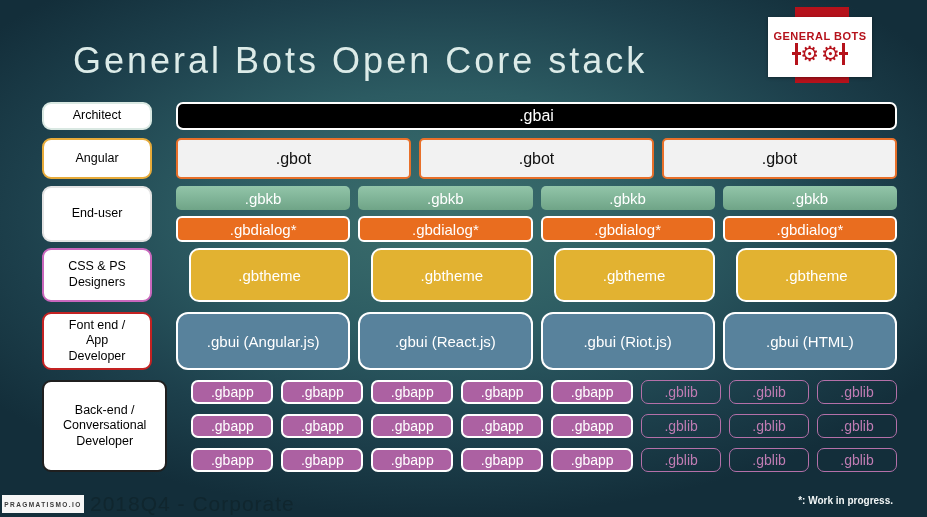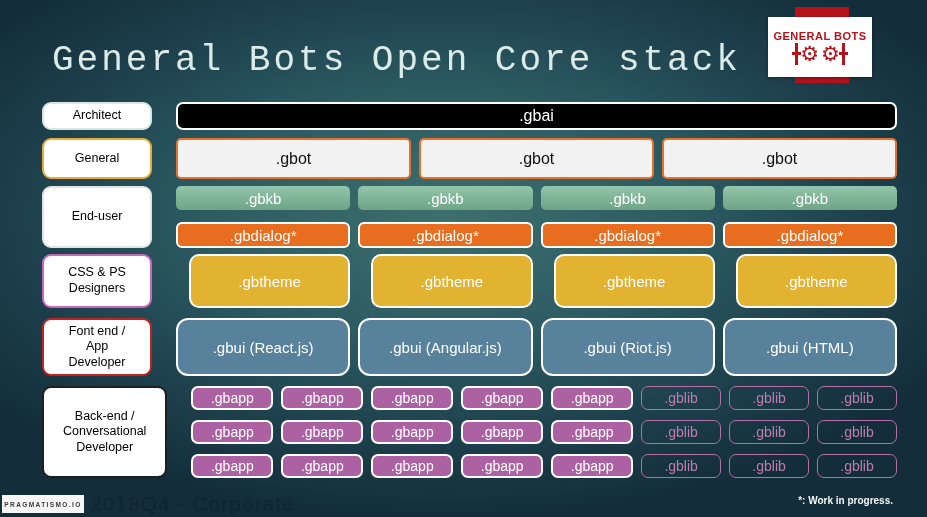--- a/index.html
+++ b/index.html
@@ -3,22 +3,22 @@
 <meta charset="utf-8">
 <style>
   * { margin:0; padding:0; box-sizing:border-box; }
   body { font-family:"Liberation Sans", sans-serif; background:#0d222c; }
   .slide {
     position:relative; width:927px; height:517px; overflow:hidden;
     background:
       radial-gradient(ellipse 62% 58% at 48% 42%, #3c6f6d 0%, #2c5b62 42%, #1d404c 74%, #132e3a 100%);
   }
   .title {
-    position:absolute; left:52px; top:40px;
-    font-size:36px; font-weight:400; letter-spacing:3px; color:#dcebe8;font-family:Liberation Mono, monospace;
+    position:absolute; left:73px; top:40px;
+    font-size:36px; font-weight:400; letter-spacing:3px; color:#dcebe8;
   }
   
   .logo-stripe { position:absolute; left:795px; top:7px; width:54px; height:76px; background:#b5121b; }
   .logo-card {
     position:absolute; left:768px; top:17px; width:104px; height:60px; background:#ffffff;
     display:flex; flex-direction:column; align-items:center; justify-content:center;
     box-shadow:0 1px 3px rgba(0,0,0,.4);
   }
   .logo-word { color:#b5121b; font-weight:bold; font-size:11px; letter-spacing:.5px; }
   .logo-gears { display:flex; align-items:center; gap:2px; margin-top:1px; }
@@ -35,21 +35,21 @@
     font-size:12.5px; padding:2px 19px; line-height:1.25;
   }
   .role-architect { border:2px solid #d9e8e2; }
   .role-product   { border:2px solid #e7ab3a; }
   .role-enduser   { border:2px solid #e3e3e3; }
   .role-css       { border:2px solid #c967bd; }
   .role-fontend   { border:2px solid #c32222; }
   .role-backend   { border:2px solid #1f1f1f; }
   .content { flex:1; margin-left:8px; display:flex; flex-direction:column;padding-left:16px; }
   .row { display:flex; gap:8px; }
-  .row + .row.sub-gap6 { margin-top:12px;align-items:center; }
+  .row + .row.sub-gap6 { margin-top:6px;align-items:center; }
   .row + .row.sub-gap10 { margin-top:10px; }
   .cell {
     flex:1; display:flex; align-items:center; justify-content:center;
     color:#fff; font-size:15px; white-space:nowrap;
   }
   .gbai { height:28px; background:#000000; border:2px solid #ffffff; border-radius:7px; font-size:16px; }
   .gbot { height:41px; background:#f2f2f2; border:2px solid #e8702a; border-radius:5px; color:#111; font-size:16px; }
   .gbkb { height:24px; background:linear-gradient(180deg,#92c5a9,#6fa487); border-radius:5px; }
   .gbdialog { height:26px; background:#e96d1f; border:2px solid #ffffff; border-radius:6px; }
   .gbtheme { height:54px; background:#e2b231; border:2px solid #ffffff; border-radius:10px;margin-left:13px; }
@@ -88,21 +88,21 @@
     <div class="band b-gap8">
       <div class="role role-architect">Architect</div>
       <div class="content">
         <div class="row">
           <div class="cell gbai">.gbai</div>
         </div>
       </div>
     </div>
 
     <div class="band b-gap7">
-      <div class="role role-product">General</div>
+      <div class="role role-product">Angular</div>
       <div class="content">
         <div class="row">
           <div class="cell gbot">.gbot</div>
           <div class="cell gbot">.gbot</div>
           <div class="cell gbot">.gbot</div>
         </div>
       </div>
     </div>
 
     <div class="band b-gap6">
@@ -132,22 +132,22 @@
           <div class="cell gbtheme">.gbtheme</div>
           <div class="cell gbtheme">.gbtheme</div>
         </div>
       </div>
     </div>
 
     <div class="band b-gap10">
       <div class="role role-fontend">Font end / App Developer</div>
       <div class="content">
         <div class="row">
+          <div class="cell gbui">.gbui (Angular.js)</div>
           <div class="cell gbui">.gbui (React.js)</div>
-          <div class="cell gbui">.gbui (Angular.js)</div>
           <div class="cell gbui">.gbui (Riot.js)</div>
           <div class="cell gbui">.gbui (HTML)</div>
         </div>
       </div>
     </div>
 
     <div class="band">
       <div class="role role-backend">Back-end / Conversational Developer</div>
       <div class="content">
         <div class="row">

